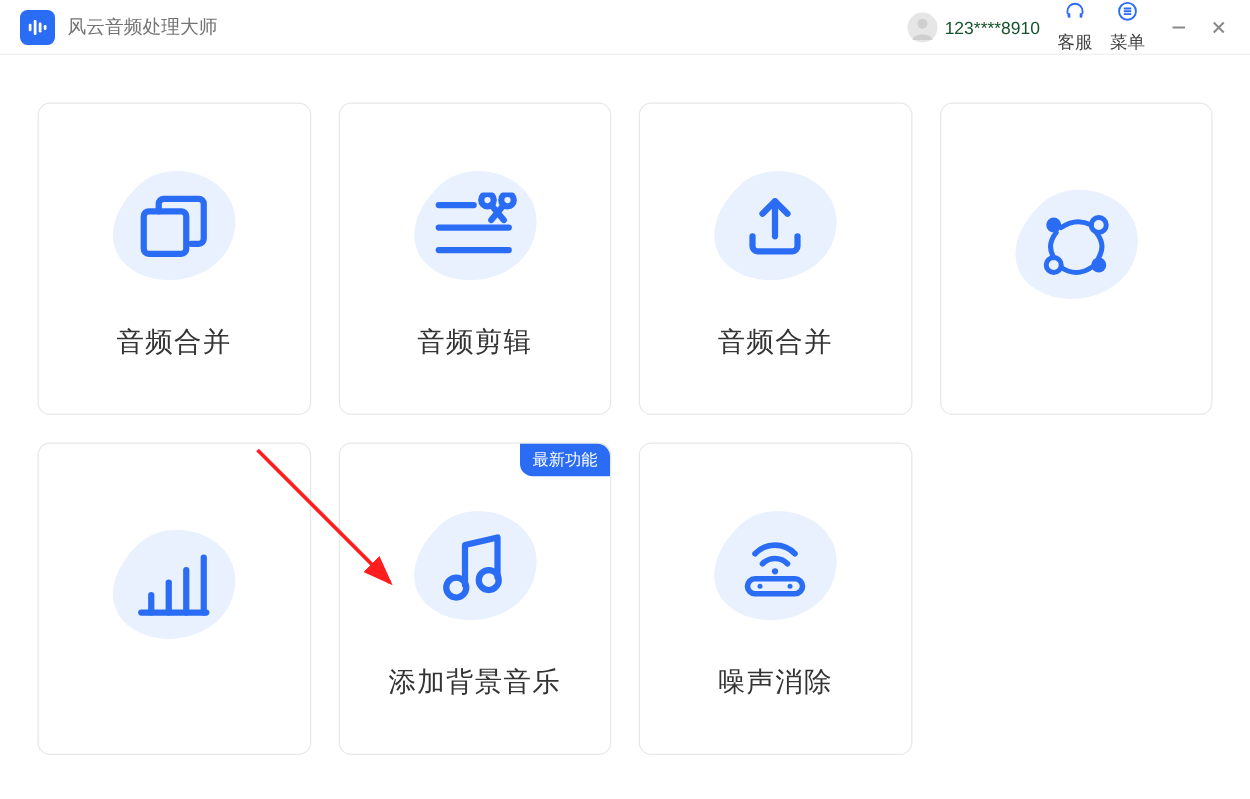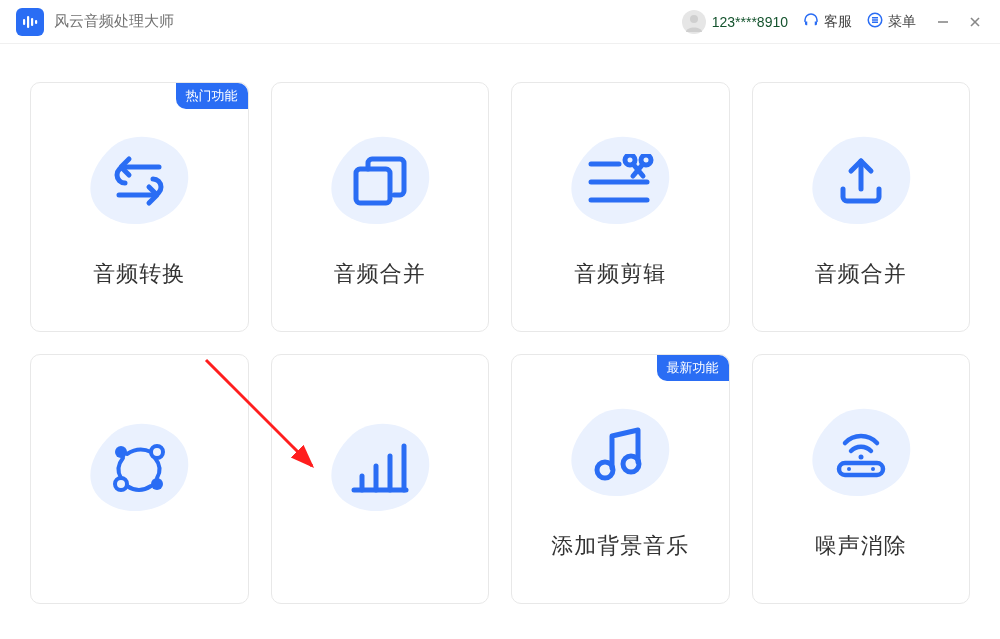--- a/index.html
+++ b/index.html
@@ -54,20 +54,21 @@
       color: #14532d;
       margin-left: -8px;
     }
     .header-link {
       display: flex;
       align-items: center;
       gap: 4px;
       font-size: 14px;
       color: #444;
       cursor: pointer;
+      flex-direction: column;
     }
     .header-link svg { flex-shrink: 0; }
     .win-controls {
       display: flex;
       align-items: center;
       gap: 14px;
       margin-left: 4px;
     }
     .win-btn {
       width: 18px;
@@ -203,39 +204,20 @@
             <line x1="3" y1="3" x2="11" y2="11" stroke="#888" stroke-width="1.6"></line>
             <line x1="11" y1="3" x2="3" y2="11" stroke="#888" stroke-width="1.6"></line>
           </svg>
       </div>
     </div>
   </div>
 </div>
 
 <div class="grid">
 
-  <div class="card">
-    <div class="badge">热门功能</div>
-    <div class="iconwrap">
-      <div class="blob">
-        <svg viewBox="0 0 120 110">
-            <path d="M30 18 C60 -8 118 12 114 55 C110 98 58 112 28 96 C-2 80 0 46 30 18 Z" fill="#eaf1fe"></path>
-          </svg>
-      </div>
-      <div class="icon">
-        <svg width="64" height="56" viewBox="0 0 64 56" fill="none" stroke="#2a6df4" stroke-width="5" stroke-linecap="round" stroke-linejoin="round">
-          <path d="M52 14 H18 a8 8 0 0 0 0 16"></path>
-          <path d="M22 6 l-8 8 8 8"></path>
-          <path d="M12 42 H46 a8 8 0 0 0 0-16"></path>
-          <path d="M42 50 l8-8-8-8"></path>
-        </svg>
-      </div>
-    </div>
-    <div class="card-label">音频转换</div>
-  </div>
 
   <div class="card">
     <div class="iconwrap">
       <div class="blob">
         <svg viewBox="0 0 120 110">
             <path d="M30 18 C60 -8 118 12 114 55 C110 98 58 112 28 96 C-2 80 0 46 30 18 Z" fill="#eaf1fe"></path>
           </svg>
       </div>
       <div class="icon">
         <svg width="60" height="56" viewBox="0 0 60 56" fill="none" stroke="#2a6df4" stroke-width="5" stroke-linecap="round" stroke-linejoin="round">

